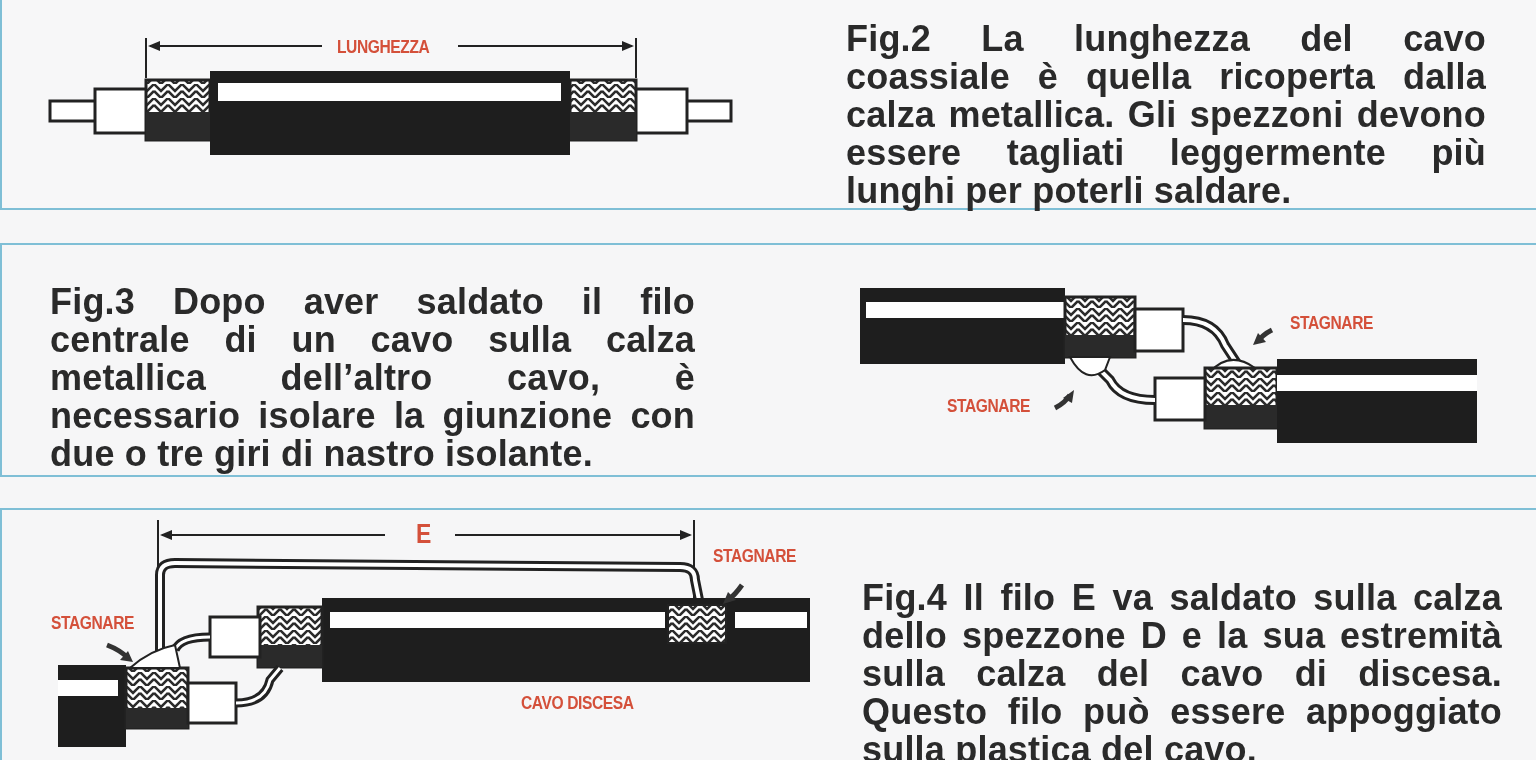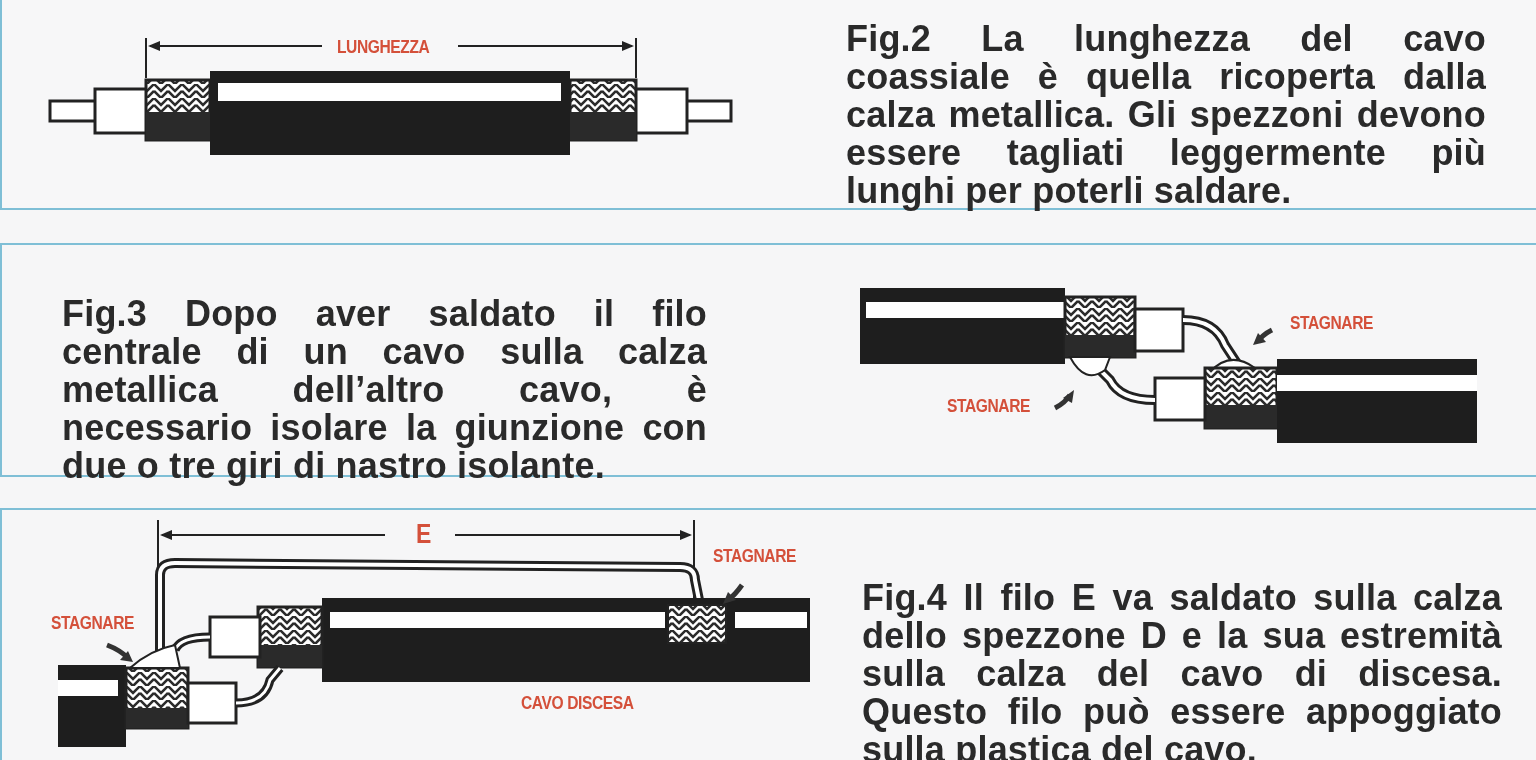--- a/index.html
+++ b/index.html
@@ -108,21 +108,21 @@
     <polygon points="723,604 728,592 736,600" fill="#333"></polygon>
   </g>
 </svg>
 
 <div class="panel p2" style="background:transparent;"></div>
 <div class="panel p3" style="background:transparent;"></div>
 
 <div class="label" style="left:337px;top:36px;font-size:19px;">LUNGHEZZA</div>
 <p class="caption fig2" style="margin:0;">Fig.2 La lunghezza del cavo coassiale è quella ricoperta dalla calza metallica. Gli spezzoni devono essere tagliati leggermente più lunghi per poterli saldare.</p>
 
-<p class="caption fig3" style="margin:12px;">Fig.3 Dopo aver saldato il filo centrale di un cavo sulla calza metallica dell’altro cavo, è necessario isolare la giunzione con due o tre giri di nastro isolante.</p>
+<p class="caption fig3" style="margin:0;">Fig.3 Dopo aver saldato il filo centrale di un cavo sulla calza metallica dell’altro cavo, è necessario isolare la giunzione con due o tre giri di nastro isolante.</p>
 <div class="label" style="left:1290px;top:312px;font-size:19px;">STAGNARE</div>
 <div class="label" style="left:947px;top:395px;font-size:19px;">STAGNARE</div>
 
 <div class="label" style="left:416px;top:518px;font-size:28px;">E</div>
 <div class="label" style="left:713px;top:545px;font-size:19px;">STAGNARE</div>
 <div class="label" style="left:51px;top:612px;font-size:19px;">STAGNARE</div>
 <div class="label" style="left:521px;top:692px;font-size:19px;">CAVO DISCESA</div>
 <p class="caption fig4" style="margin:16px;">Fig.4 Il filo E va saldato sulla calza dello spezzone D e la sua estremità sulla calza del cavo di discesa. Questo filo può essere appoggiato sulla plastica del cavo.</p>
 
 </body></html>

